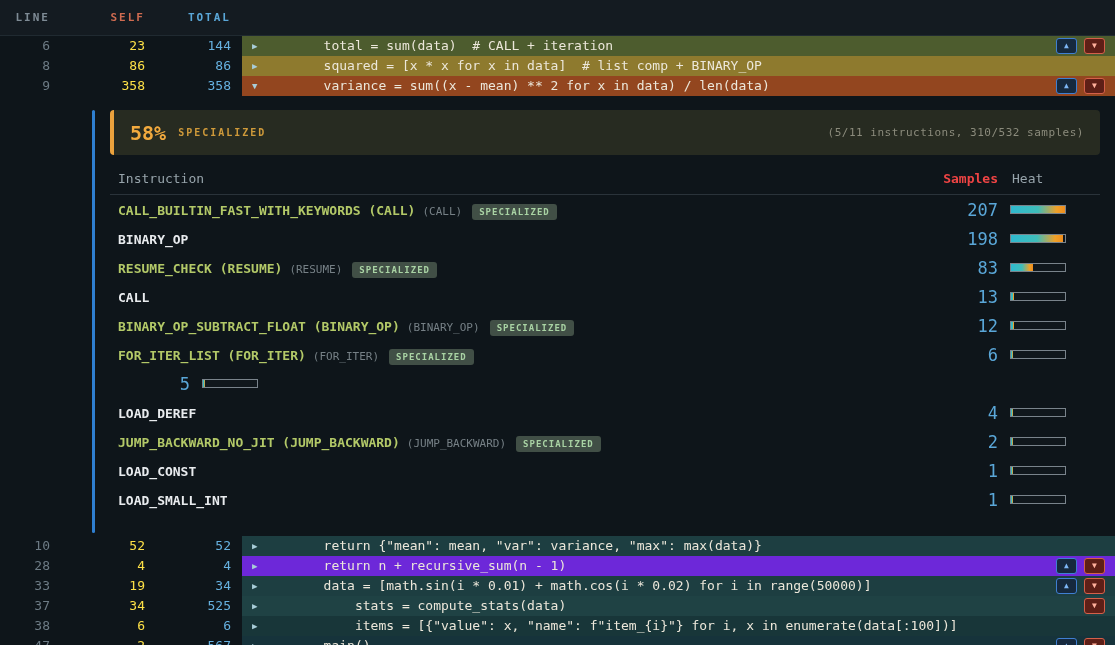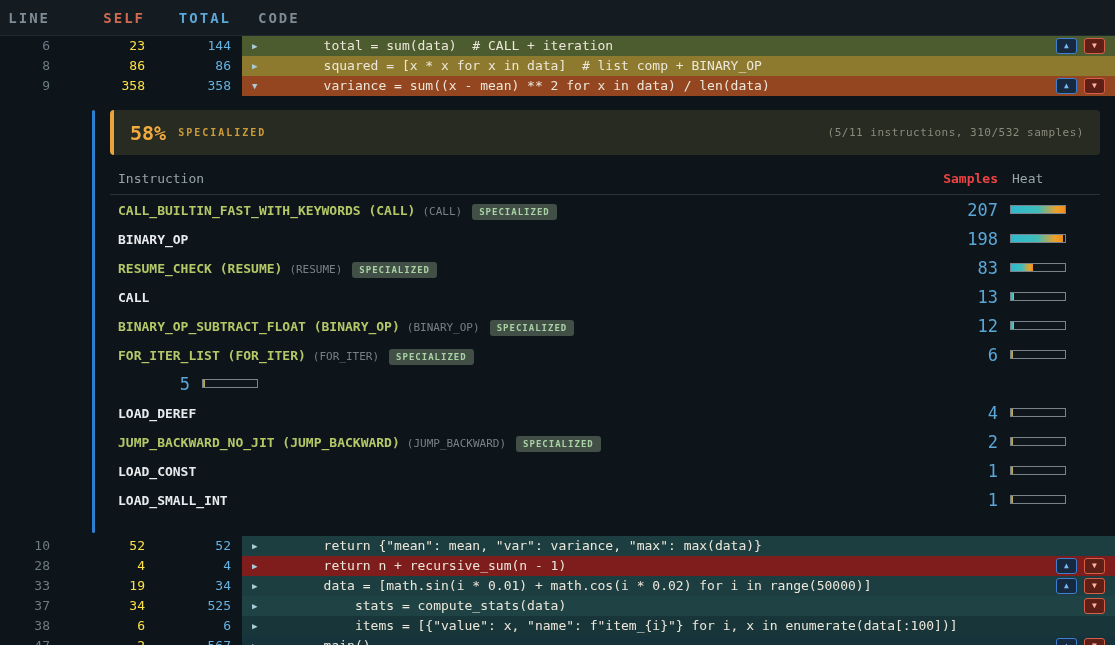--- a/index.html
+++ b/index.html
@@ -7,21 +7,21 @@
   body {
     background:#0e151a;
     font-family:"DejaVu Sans Mono", monospace;
     color:#ece7da;
   }
 
   
   .hdr {
     display:flex; align-items:center; height:36px;
     background:#141b21; border-bottom:1px solid #202a31;
-    font-size:14px; font-weight:bold; letter-spacing:2px; color:#7e8b95;
+    font-size:11px; font-weight:bold; letter-spacing:2px; color:#7e8b95;
   }
   .hc-line  { width:60px; text-align:right; padding-right:10px; }
   .hc-self  { width:85px; text-align:right; color:#cf6b50; }
   .hc-total { width:88px; text-align:right; padding-right:2px; color:#5aa7d8; }
   .hc-code  { flex:1; margin-left:9px; padding-left:16px; }
 
   
   .crow { display:flex; height:20px; line-height:20px; font-size:13px; }
   .c-line  { width:60px; text-align:right; padding-right:10px; color:#6d7b85; }
   .c-self  { width:85px; text-align:right; color:#fde047; }
@@ -88,21 +88,20 @@
     background:linear-gradient(90deg,#2fb9cf,#3fbdb9 50%,#f0a028 85%,#ef8d1d);
   }
 </style>
 </head>
 <body>
 
 <div class="hdr">
   <div class="hc-line">LINE</div>
   <div class="hc-self">SELF</div>
   <div class="hc-total">TOTAL</div>
-  <div class="hc-code">CODE</div>
 </div>
 
 <div class="crow">
   <div class="c-line">6</div>
   <div class="c-self">23</div>
   <div class="c-total">144</div>
   <div class="c-code" style="background: rgb(77, 92, 46);"><span class="expander">▶</span><span class="codetext">        total = sum(data)  # CALL + iteration</span><span class="rowbtns">
         <button class="btn btn-up">▲</button>
         <button class="btn btn-down">▼</button>
       </span></div>
@@ -243,21 +242,21 @@
 <div class="crow">
   <div class="c-line">10</div>
   <div class="c-self">52</div>
   <div class="c-total">52</div>
   <div class="c-code" style="background: rgb(29, 62, 65);"><span class="expander">▶</span><span class="codetext">        return {"mean": mean, "var": variance, "max": max(data)}</span><span class="rowbtns"></span></div>
 </div>
 <div class="crow">
   <div class="c-line">28</div>
   <div class="c-self">4</div>
   <div class="c-total">4</div>
-  <div class="c-code" style="background: #7f1d1d;"><span class="expander">▶</span><span class="codetext">        return n + recursive_sum(n - 1)</span><span class="rowbtns">
+  <div class="c-code" style="background: #6d28d9;"><span class="expander">▶</span><span class="codetext">        return n + recursive_sum(n - 1)</span><span class="rowbtns">
         <button class="btn btn-up">▲</button>
         <button class="btn btn-down">▼</button>
       </span></div>
 </div>
 <div class="crow">
   <div class="c-line">33</div>
   <div class="c-self">19</div>
   <div class="c-total">34</div>
   <div class="c-code" style="background: rgb(29, 62, 65);"><span class="expander">▶</span><span class="codetext">        data = [math.sin(i * 0.01) + math.cos(i * 0.02) for i in range(50000)]</span><span class="rowbtns">
         <button class="btn btn-up">▲</button>

